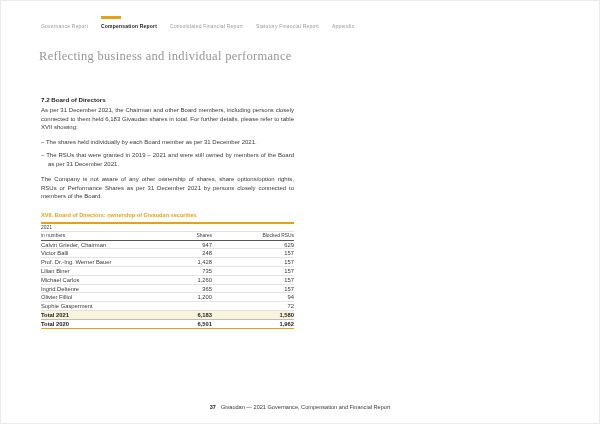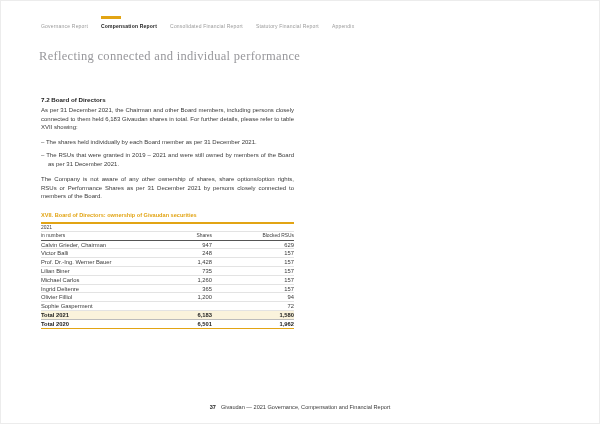--- a/index.html
+++ b/index.html
@@ -65,21 +65,21 @@
       <div class="nav-item">
         <div class="nav-bar"></div>
         <span class="nav-label">Statutory Financial Report</span>
       </div>
       <div class="nav-item">
         <div class="nav-bar"></div>
         <span class="nav-label">Appendix</span>
       </div>
     </nav>
 
-  <h1 class="title">Reflecting connected and individual performance</h1>
+  <h1 class="title">Reflecting business and individual performance</h1>
 
   <div class="content">
     <h2 class="sec-heading">7.2  Board of Directors</h2>
     <p class="para">As per 31 December 2021, the Chairman and other Board members, including persons closely connected to them held 6,183 Givaudan shares in total. For further details, please refer to table XVII showing:</p>
     <div class="bullets">
       <p class="bullet">– The shares held individually by each Board member as per 31 December 2021.</p>
       <p class="bullet">– The RSUs that were granted in 2019 – 2021 and were still owned by members of the Board as per 31 December 2021.</p>
     </div>
     <p class="para">The Company is not aware of any other ownership of shares, share options/option rights, RSUs or Performance Shares as per 31 December 2021 by persons closely connected to members of the Board.</p>
 

